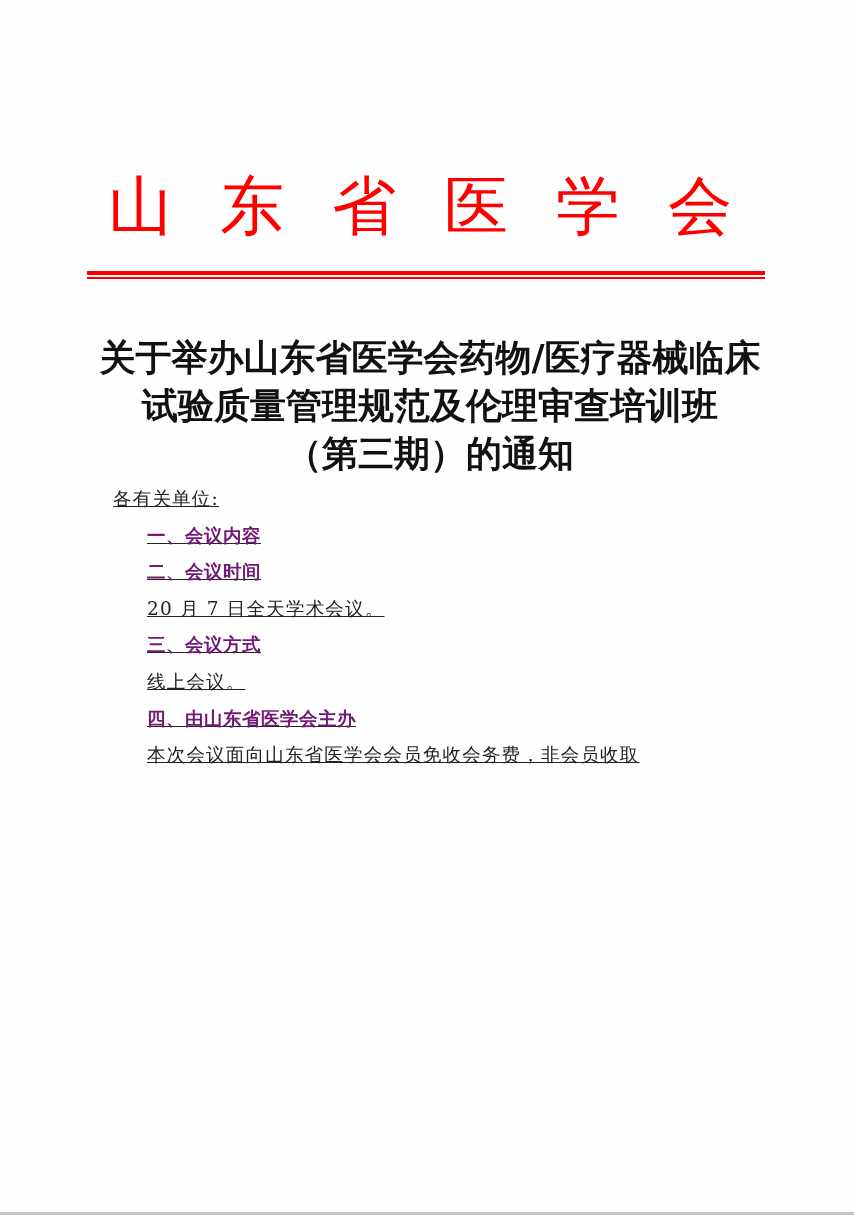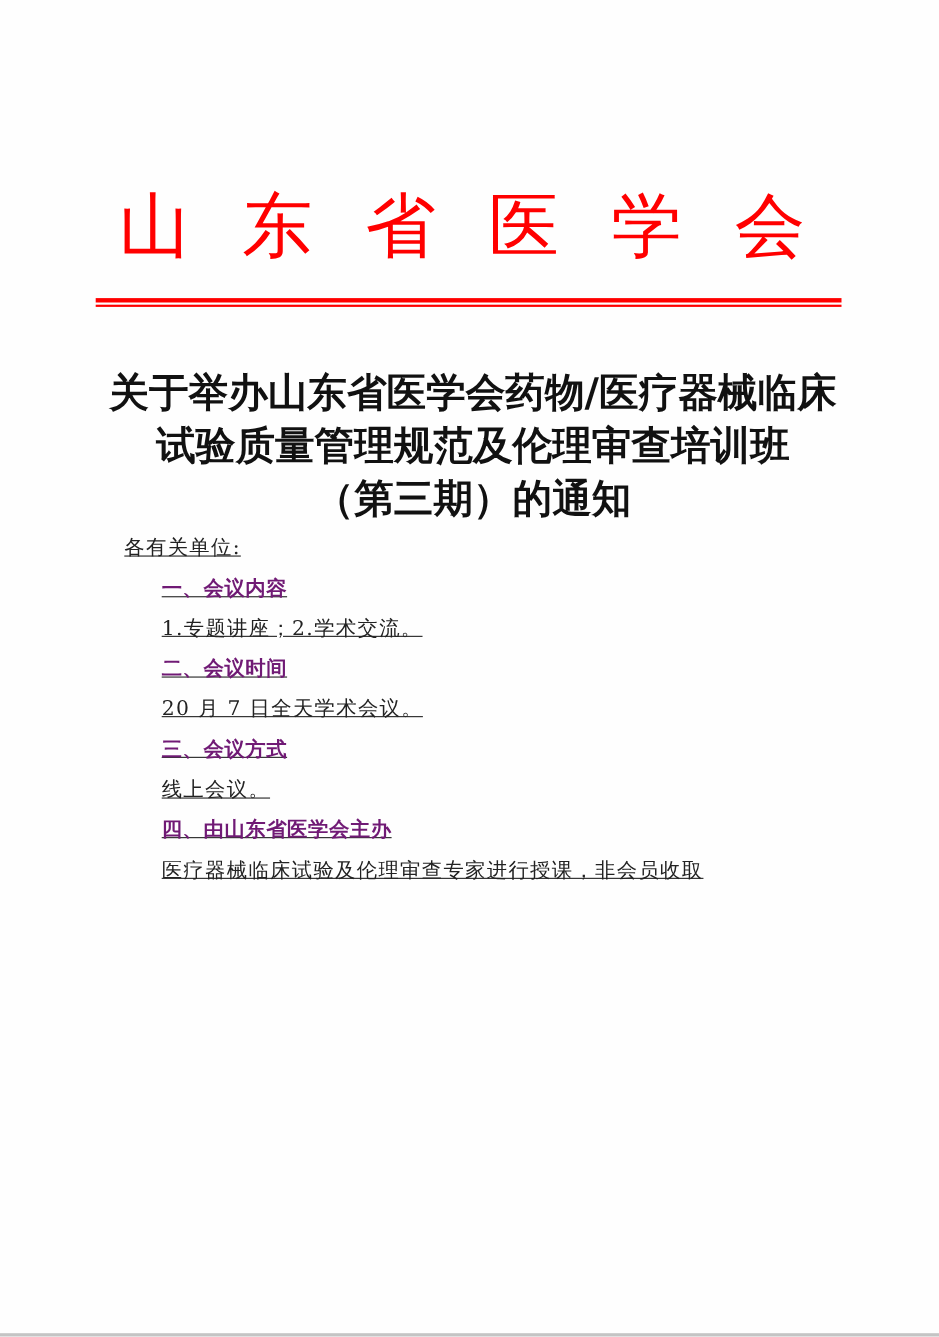--- a/index.html
+++ b/index.html
@@ -131,26 +131,25 @@
   <div class="title">
     <div>关于举办山东省医学会药物/医疗器械临床</div>
     <div>试验质量管理规范及伦理审查培训班</div>
     <div>（第三期）的通知</div>
   </div>
 
   <div class="body">
     <p>各有关单位:</p>
 
     <p class="heading">一、会议内容</p>
-    <p class="sub">1.专题讲座；2.学术交流。</p>
 
     <p class="heading">二、会议时间</p>
     <p class="sub">20 月 7 日全天学术会议。</p>
 
     <p class="heading">三、会议方式</p>
     <p class="sub">线上会议。</p>
 
     <p class="heading">四、由山东省医学会主办</p>
-    <p class="sub">医疗器械临床试验及伦理审查专家进行授课，非会员收取</p>
+    <p class="sub">本次会议面向山东省医学会会员免收会务费，非会员收取</p>
   </div>
 </div>
 
 <div class="bottom-edge"></div>
 
 </body></html>

